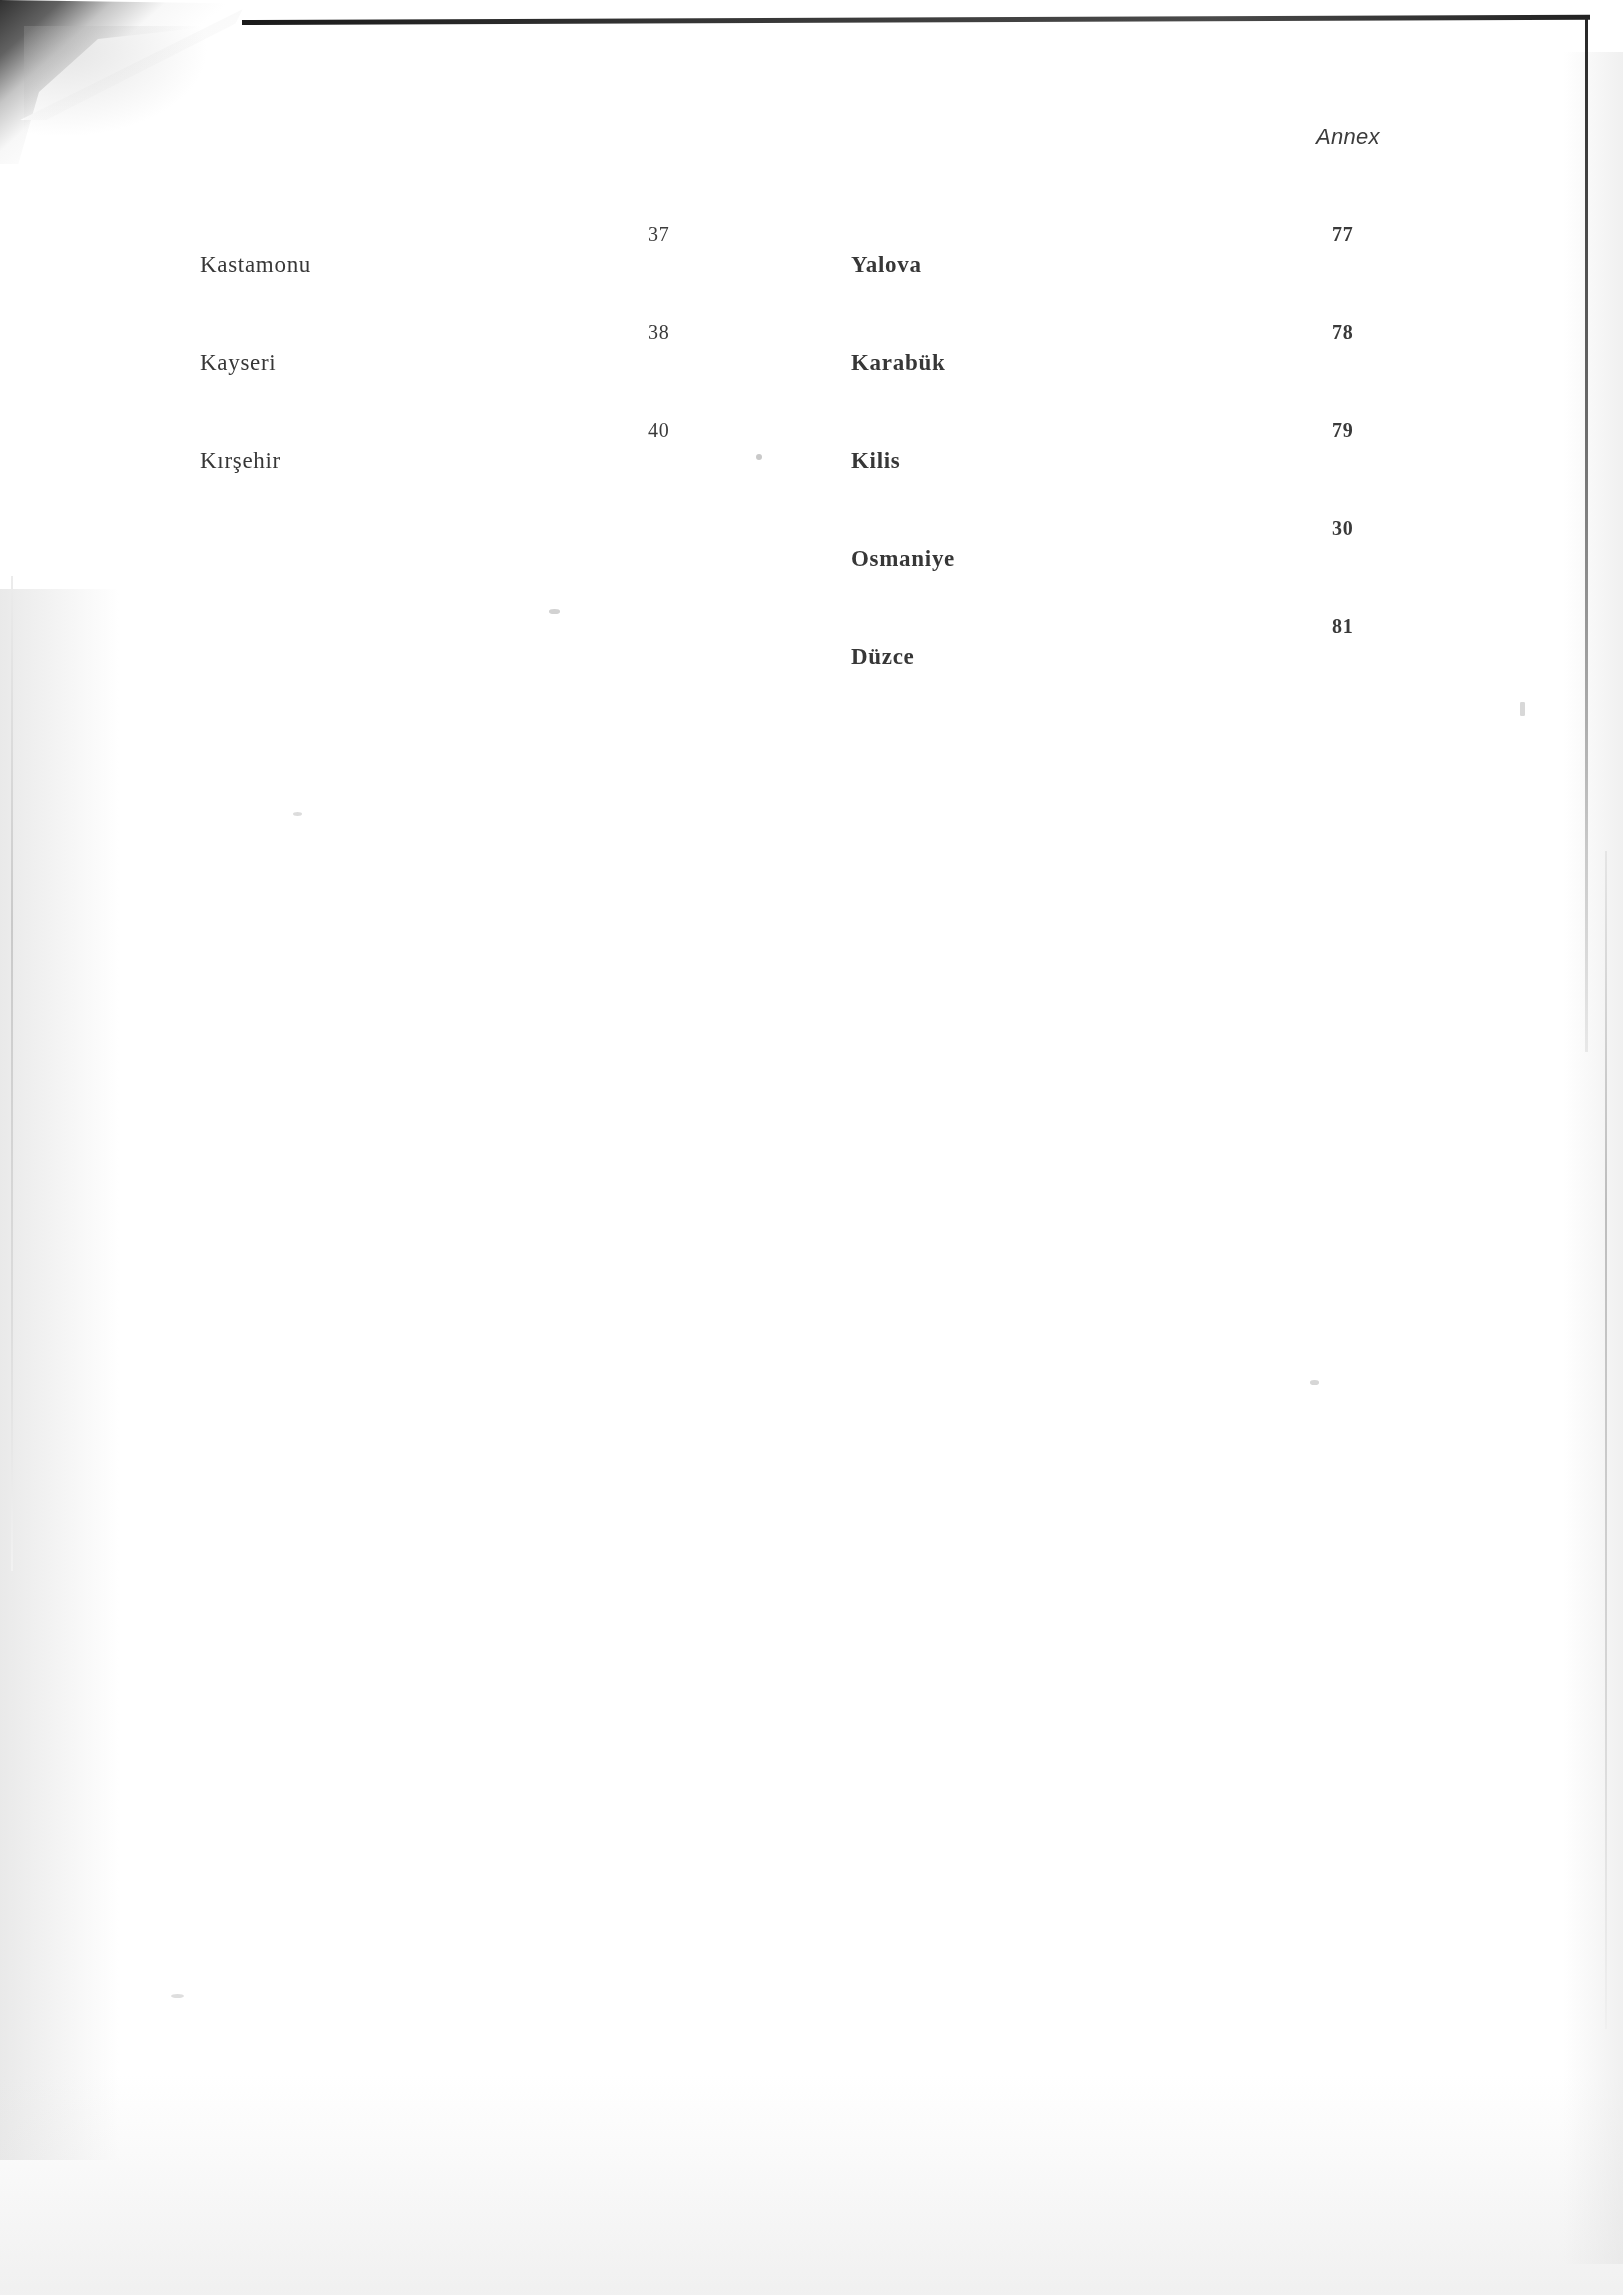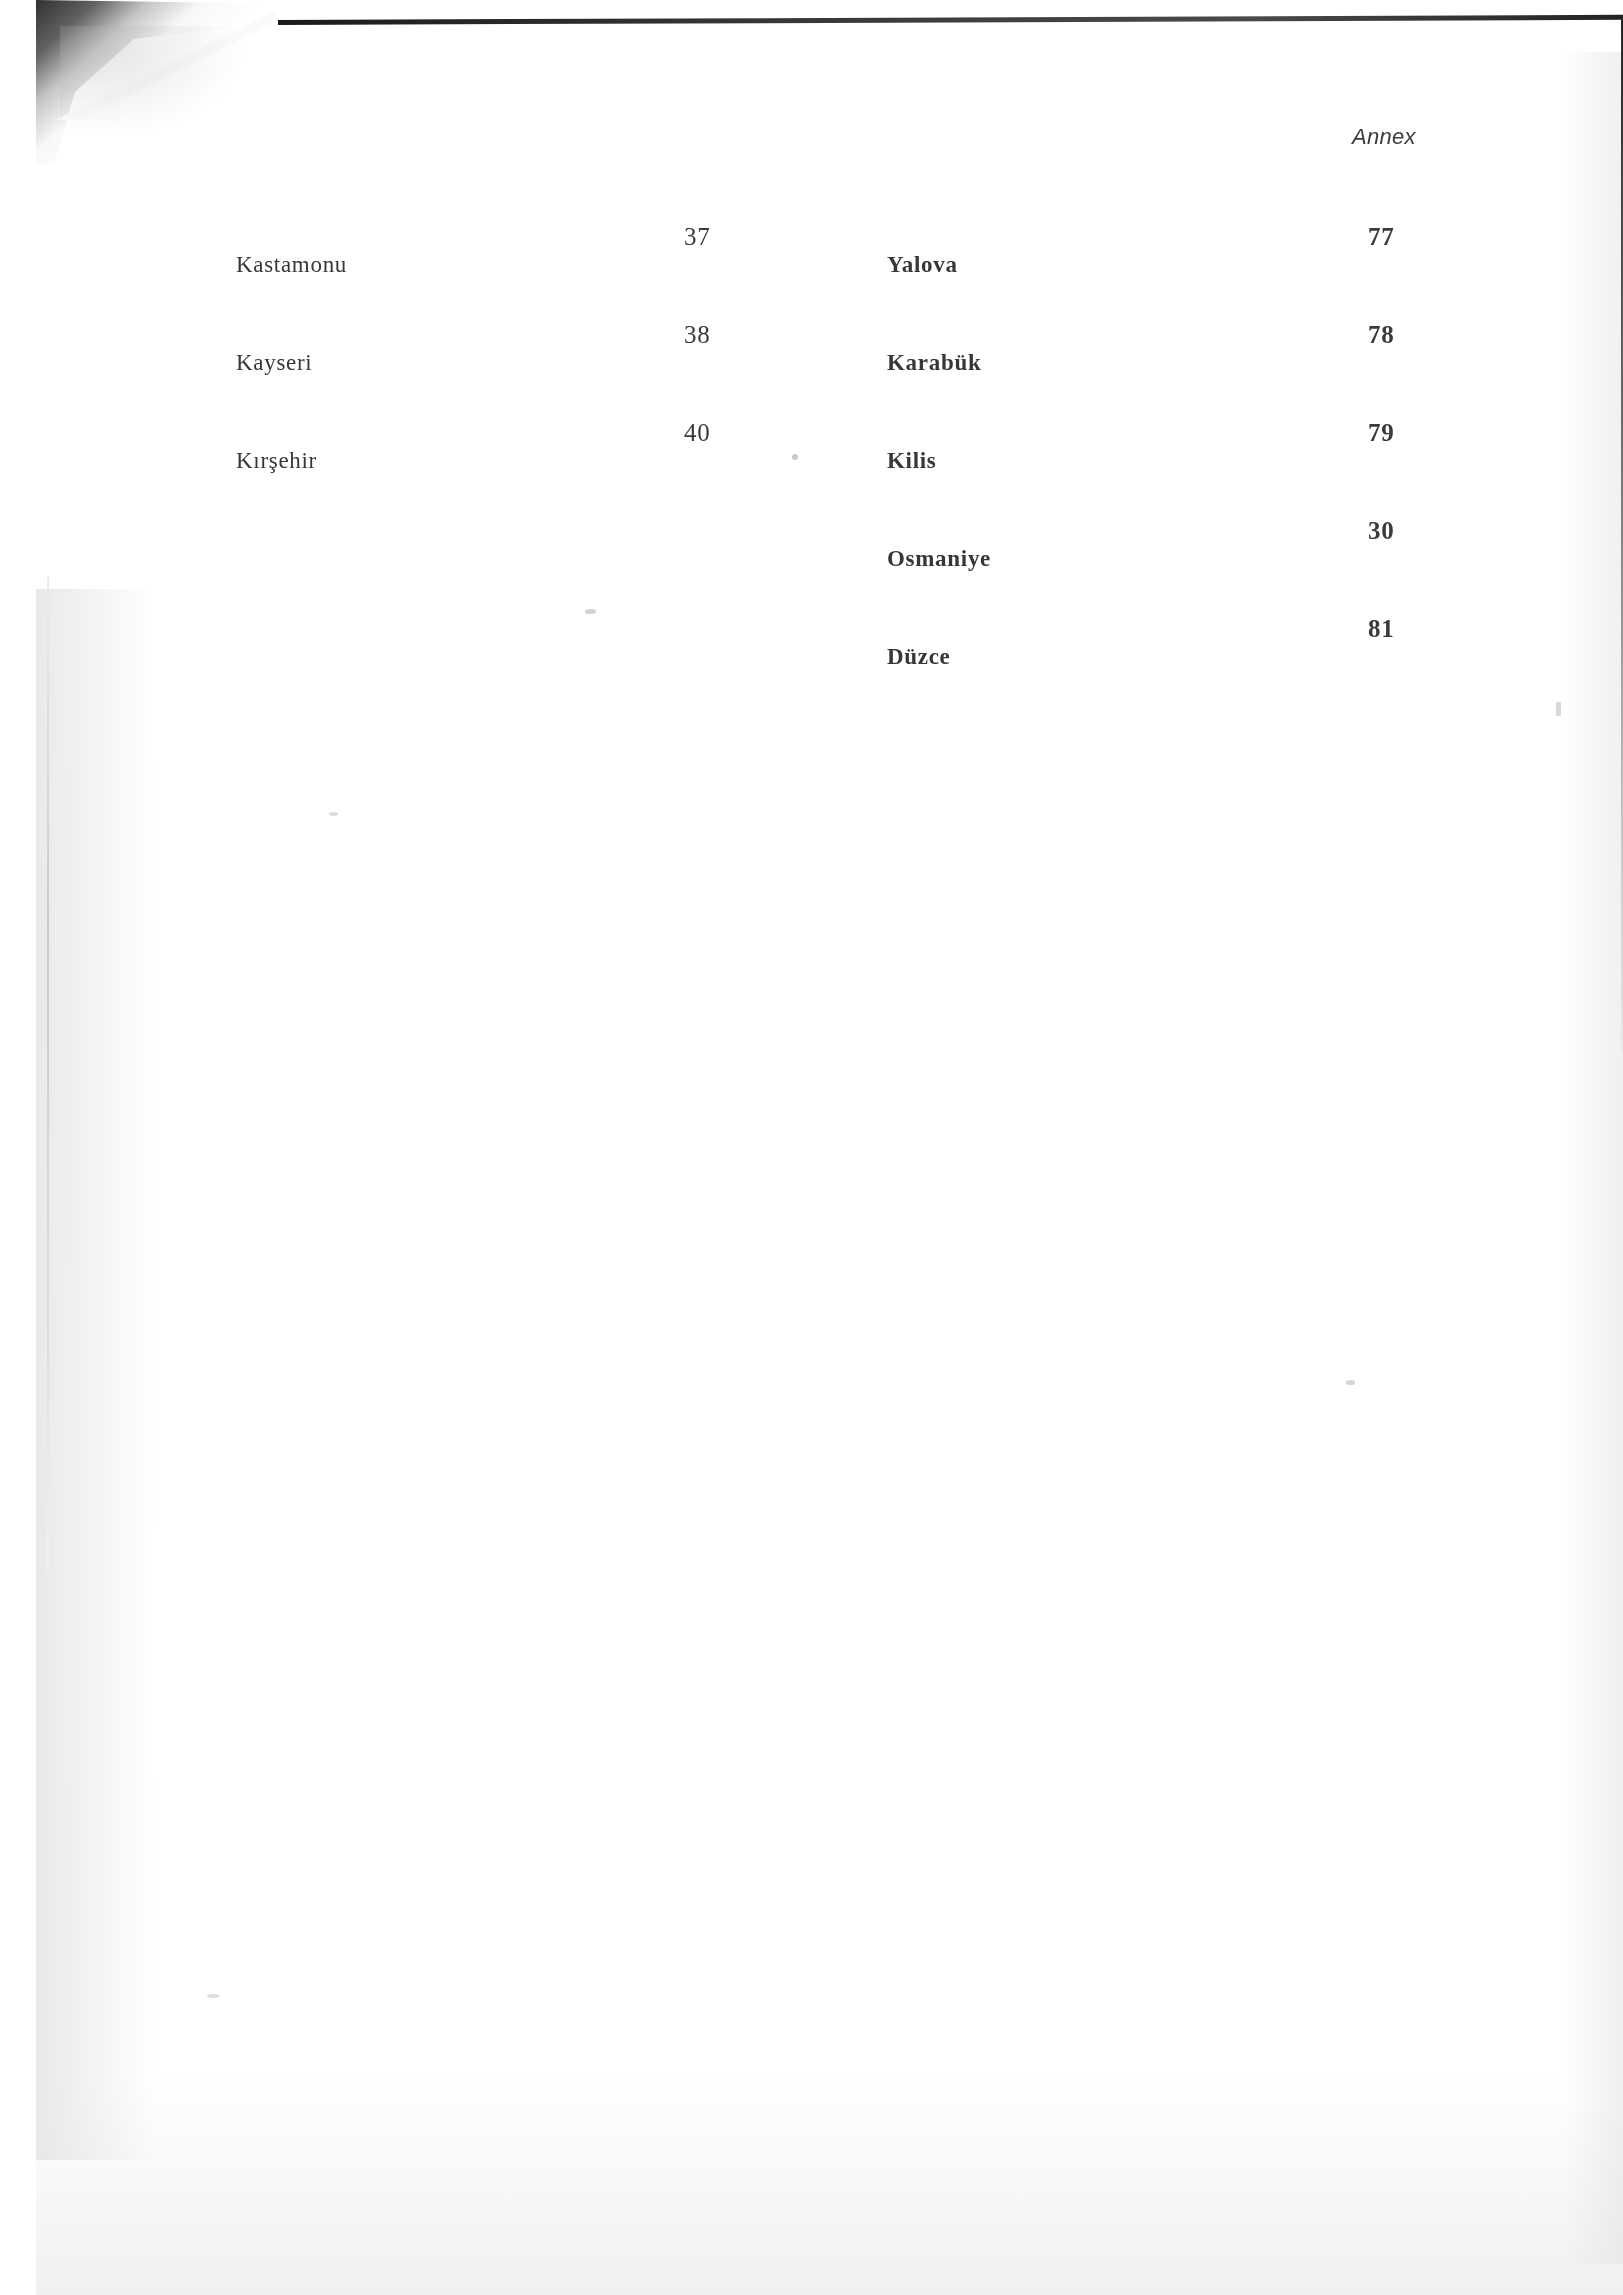--- a/index.html
+++ b/index.html
@@ -16,21 +16,20 @@
     color: #2a2a2a;
   }
 
   
   .page {
     position: absolute;
     inset: 0;
     background:
       radial-gradient(ellipse 916px 589px at 80% 120%, #f7f7f7 0%, #ffffff 60%),
       linear-gradient(180deg, #ffffff 0%, #fdfdfd 55%, #fbfbfb 100%);
-    margin-left: 36px;
   }
 
   
   .smudge-left {
     position: absolute;
     left: 0;
     top: 589px;
     width: 170px;
     height: 1571px;
     background: linear-gradient(90deg, rgba(215,215,215,0.55) 0%, rgba(255,255,255,0) 70%);
@@ -176,21 +175,21 @@
     left: 0;
     top: 29px;
     font-size: 23px;
     color: #373737;
     letter-spacing: 0.7px;
     white-space: nowrap;
   }
   .entry .num {
     position: absolute;
     top: 0;
-    font-size: 25px;
+    font-size: 20px;
     color: #3a3a3a;
     letter-spacing: 0.7px;
   }
   .col-left .entry .num  { left: 448px; }
   .col-right .entry .num { left: 481px; }
 
   
   .speck {
     position: absolute;
     background: #d9d9d9;

